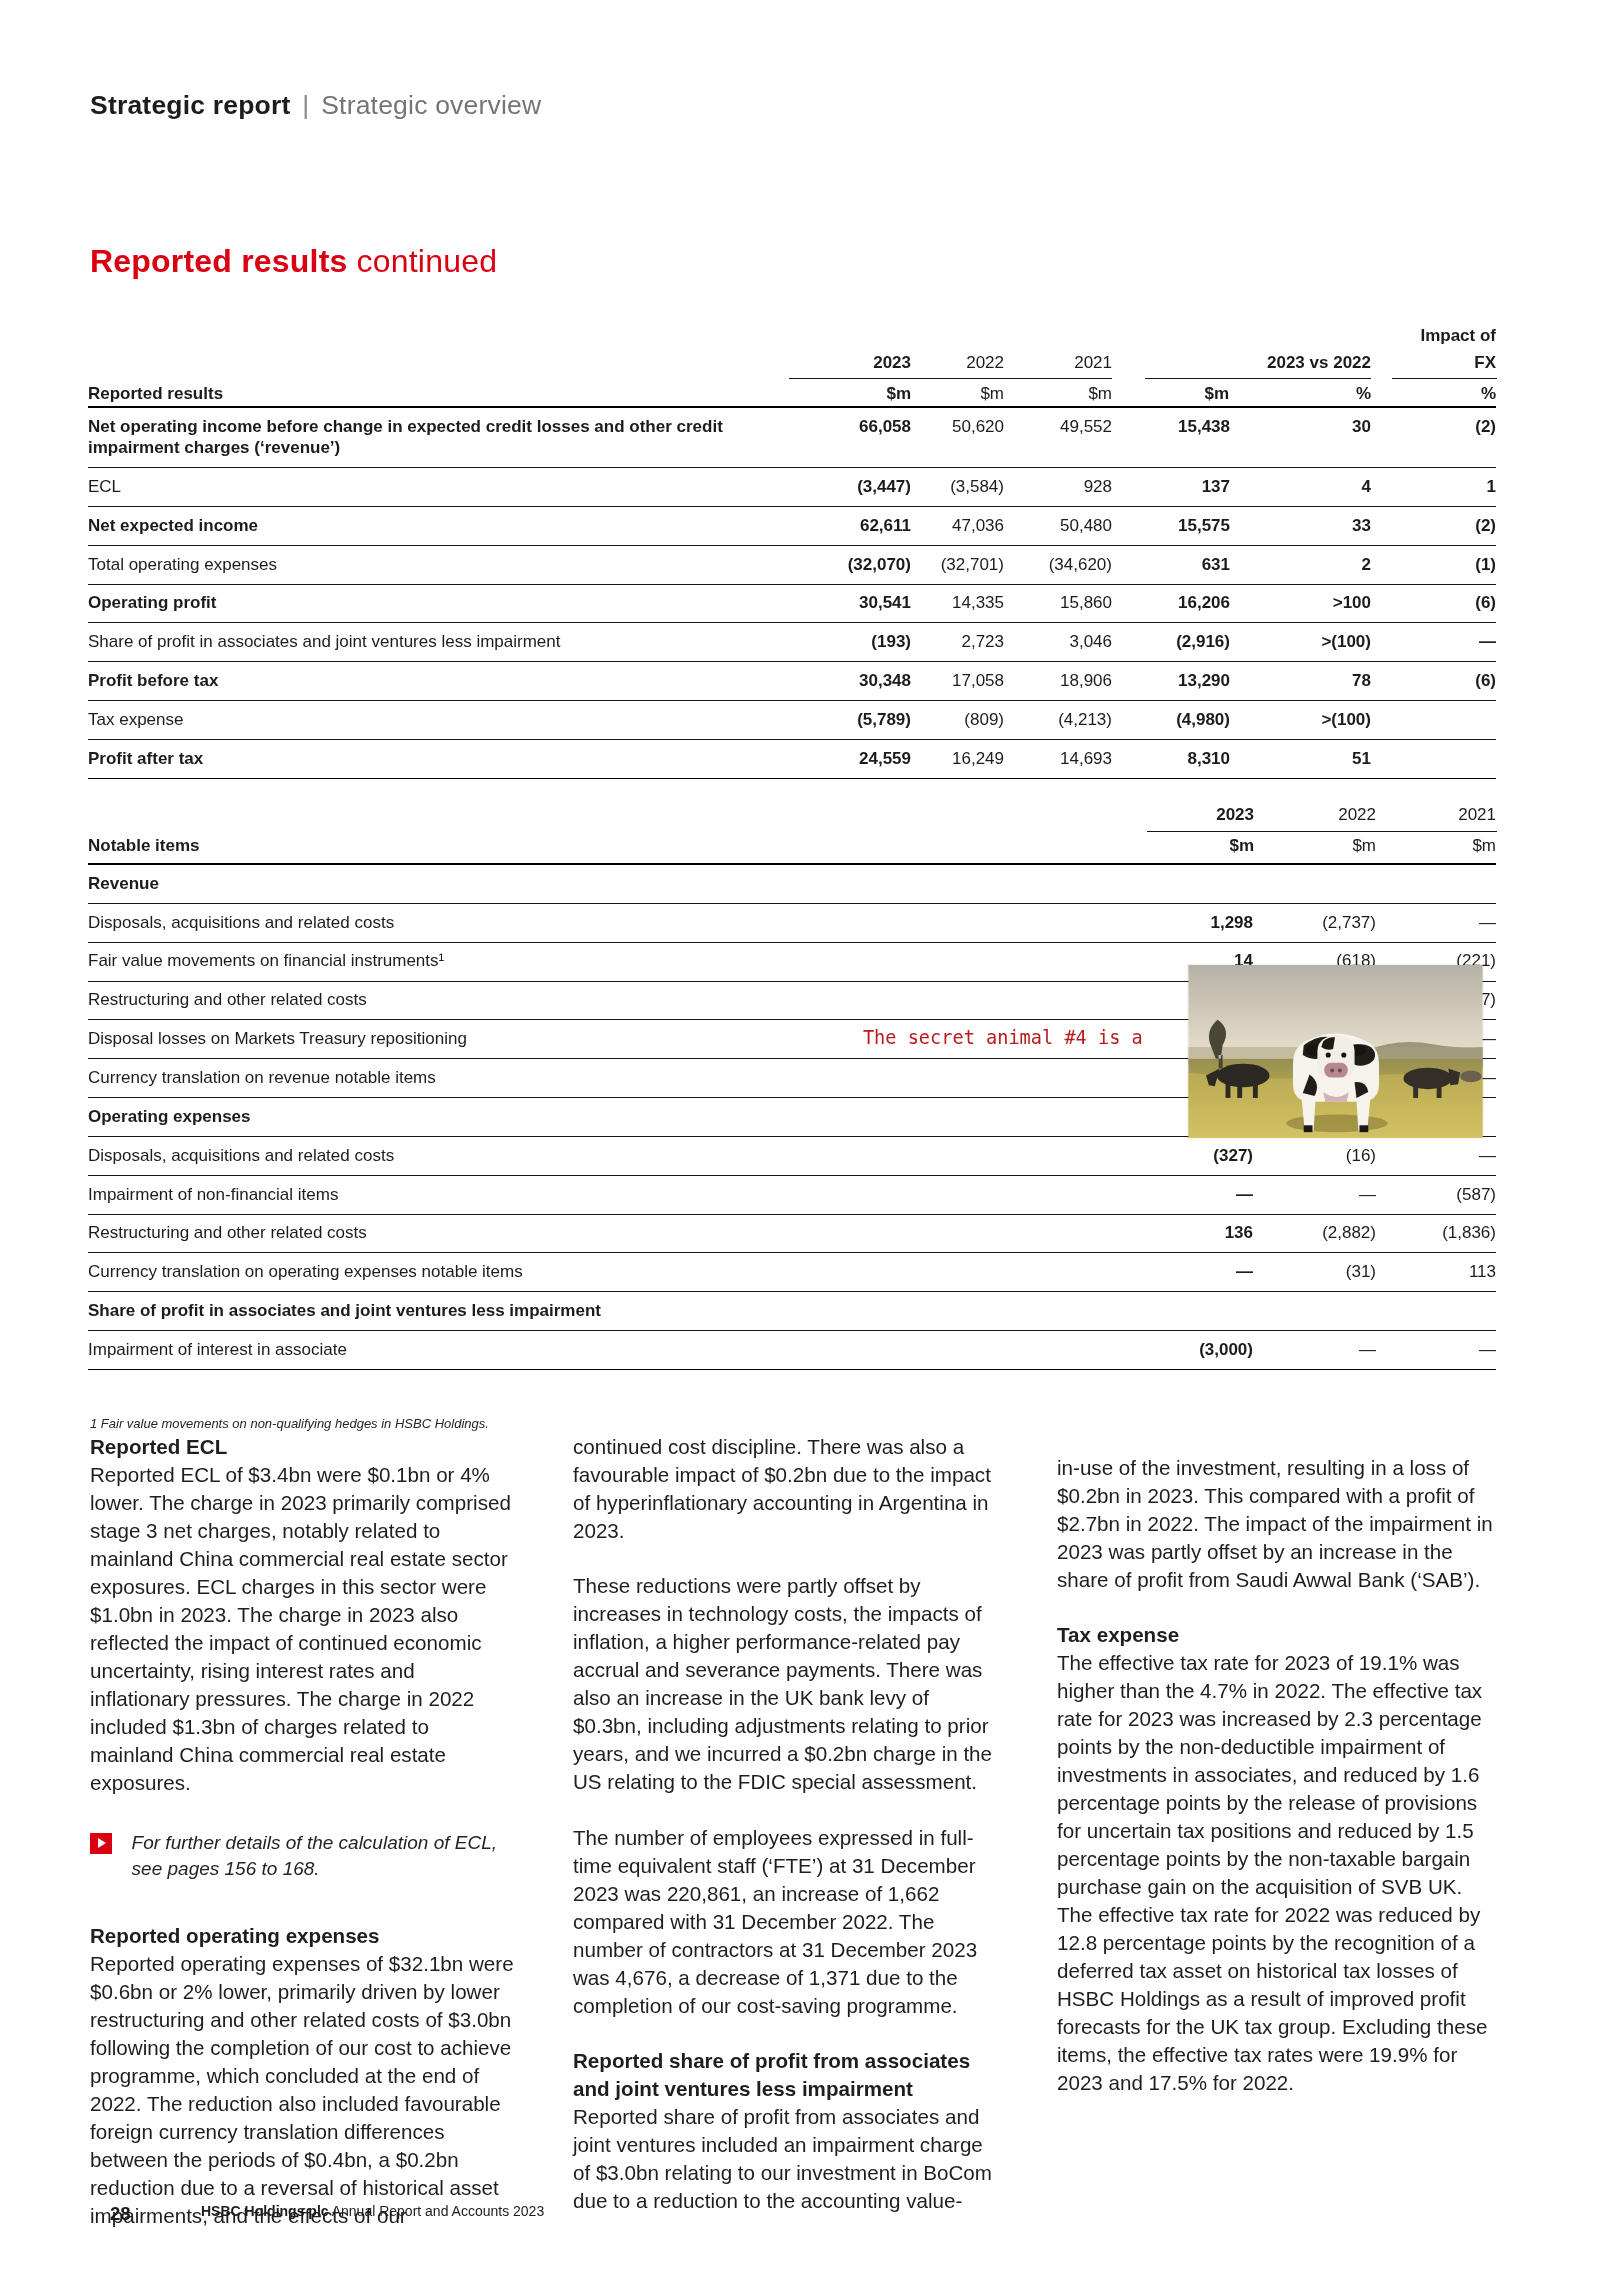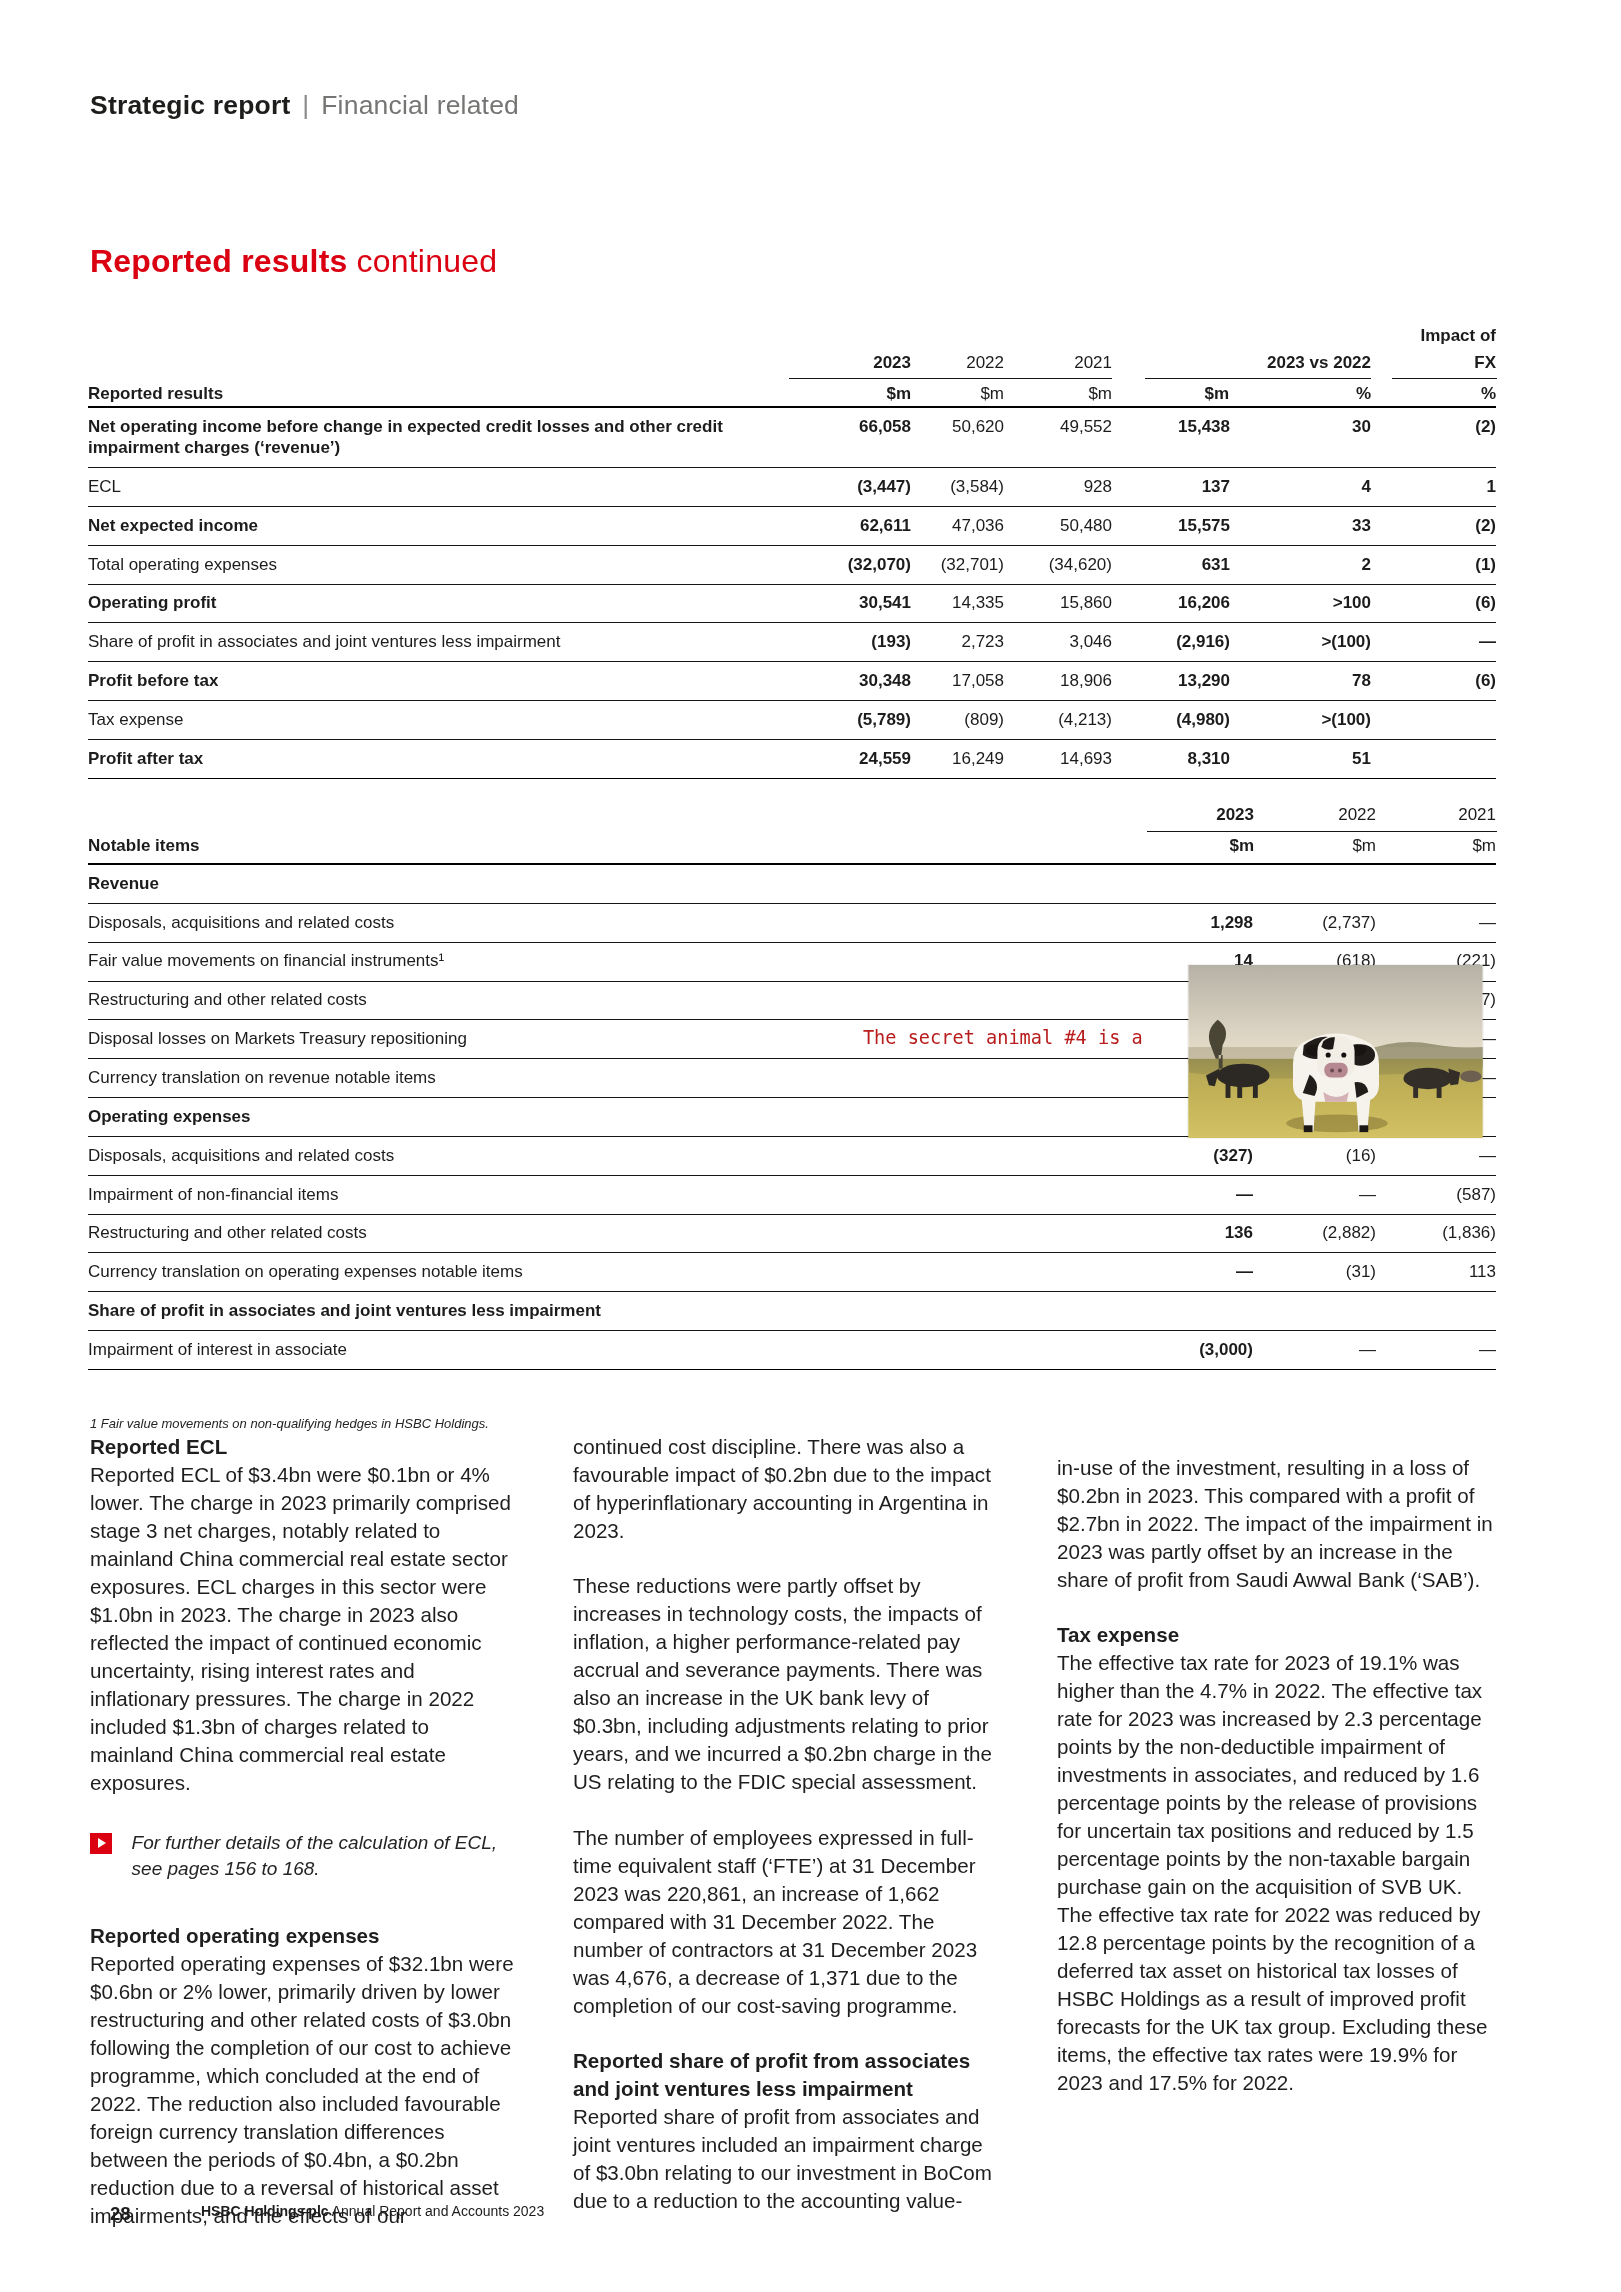--- a/index.html
+++ b/index.html
@@ -62,21 +62,21 @@
 
   
   .footer-num{top:2203px;left:110px;font-size:18.6px;font-weight:bold;}
   .footer-line{top:2203px;left:201px;font-size:14px;}
   .f-bold{font-weight:bold;}
 </style>
 </head>
 <body>
 
 <div class="abs breadcrumb">
-  <span class="bc-bold">Strategic report</span><span class="bc-sep">|</span><span class="bc-light">Financial related</span>
+  <span class="bc-bold">Strategic report</span><span class="bc-sep">|</span><span class="bc-light">Strategic overview</span>
 </div>
 
 <div class="abs page-title">
   <span class="pt-bold">Reported results</span>
   <span>continued</span>
 </div>
 
 <div class="tbl t1 grid1" style="top:325px;">
   <div class="t-head">
     <span class="h-span h-b" style="top:0;right:0;">Impact of</span>

